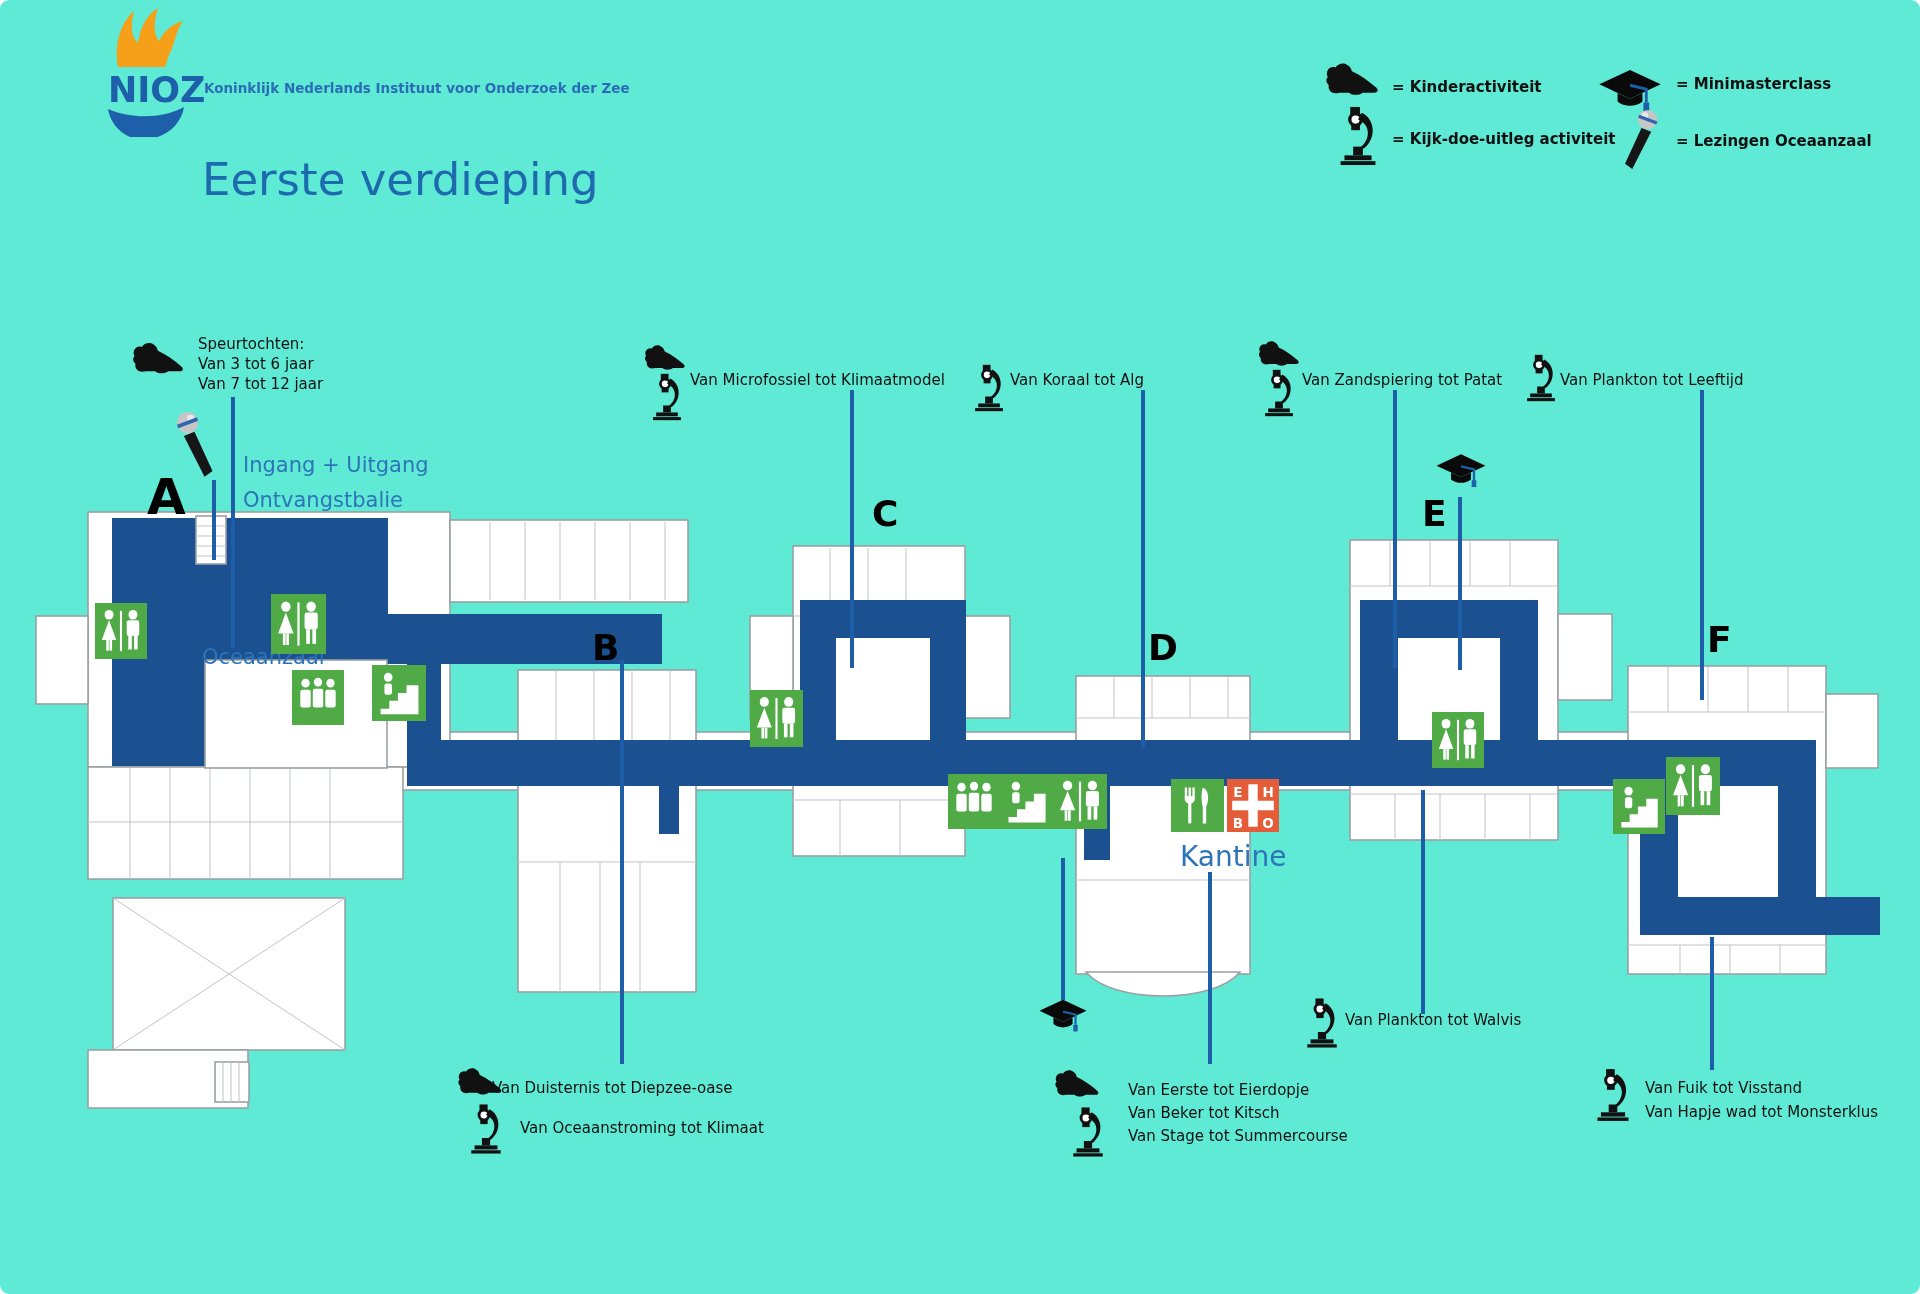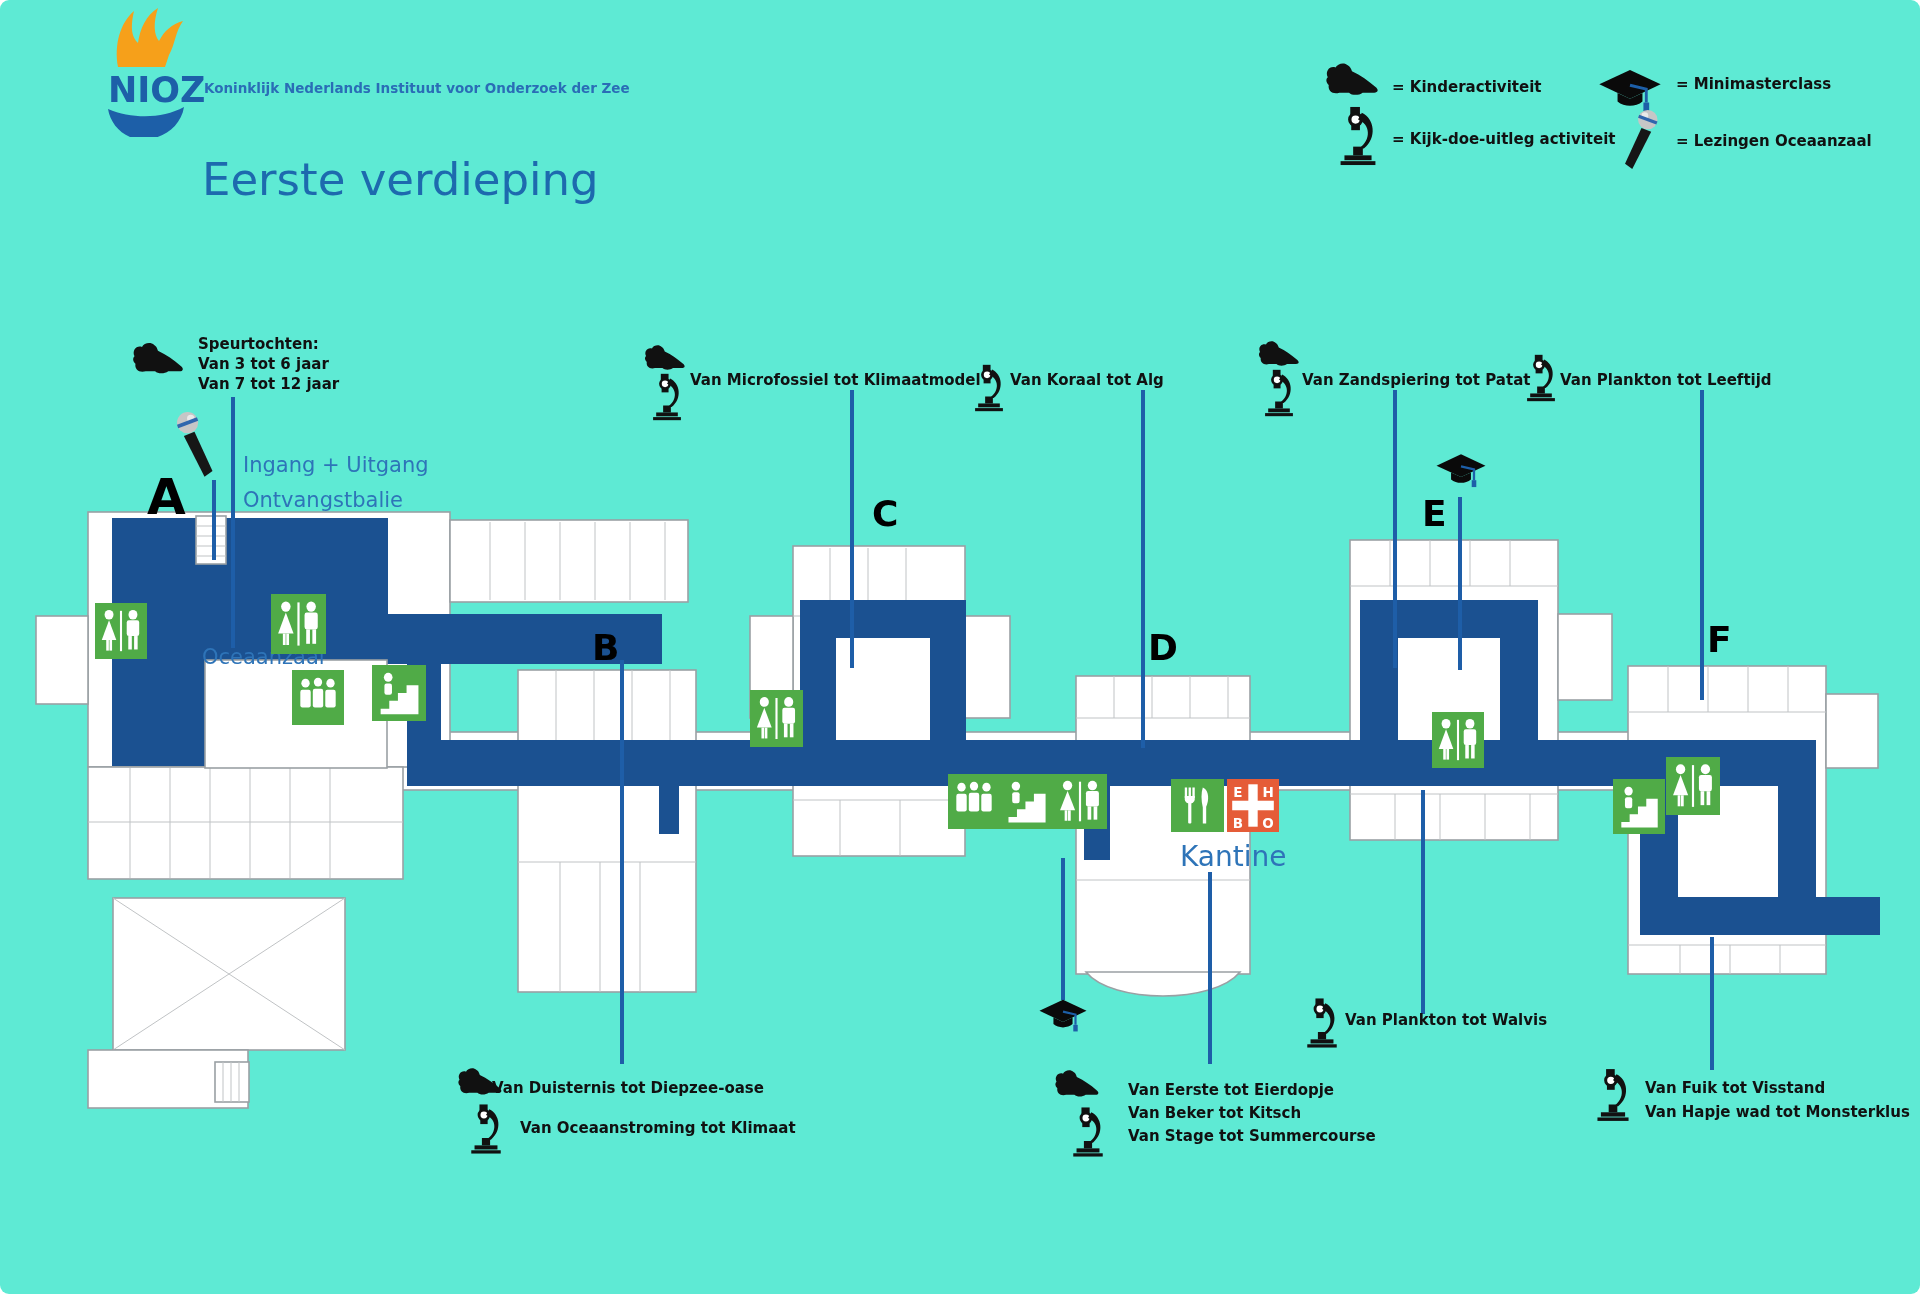--- a/index.html
+++ b/index.html
@@ -1,20 +1,20 @@
 <!DOCTYPE html>
 <html style="--route_blue: #1b5191; --label_blue: #2e74b8; --callout_blue: #1e5ea8; --title_blue: #1d6aae; --org_blue: #2a6db6; --green: #50ab47; --ehbo_red: #e55c38; --logo_orange: #f6a01a; --logo_blue: #1d5fa8; --wall_gray: #9aa0a4; --innerline_gray: #c0c3c5;"><head>
 <meta charset="utf-8">
 <style>
   html,body{margin:0;padding:0;background:#fff;}
   #stage{position:relative;width:1920px;height:1294px;background:#5eead4;overflow:hidden;
          font-family:"DejaVu Sans","Liberation Sans",sans-serif;border-radius:9px;}
   .abs{position:absolute;}
   .icon svg{display:block;width:100%;height:100%;}
-  .ann{position:absolute;font-weight:bold;font-size:15px;color:#111;white-space:nowrap;line-height:20px;}
+  .ann{position:absolute;font-weight:normal;font-size:15px;color:#111;white-space:nowrap;line-height:20px;}
   .room{position:absolute;font-size:21px;color:var(--label_blue);white-space:nowrap;}
   .bl{position:absolute;font-weight:bold;color:#000;font-size:36px;line-height:1;}
   .legend-label{position:absolute;font-weight:bold;font-size:15px;color:#111;white-space:nowrap;}
   #org-name{position:absolute;left:204px;top:80px;font-size:13.5px;font-weight:bold;color:var(--org_blue);white-space:nowrap;}
   #page-title{position:absolute;left:202px;top:136px;font-size:45px;color:var(--title_blue);white-space:nowrap;margin-top:17px;}
   .wall{fill:#ffffff;stroke:var(--wall_gray);stroke-width:1.6;}
   .inner{stroke:var(--innerline_gray);stroke-width:1;fill:none;}
   .route{fill:var(--route_blue);}
   .callout{stroke:var(--callout_blue);stroke-width:4;}
 </style>

